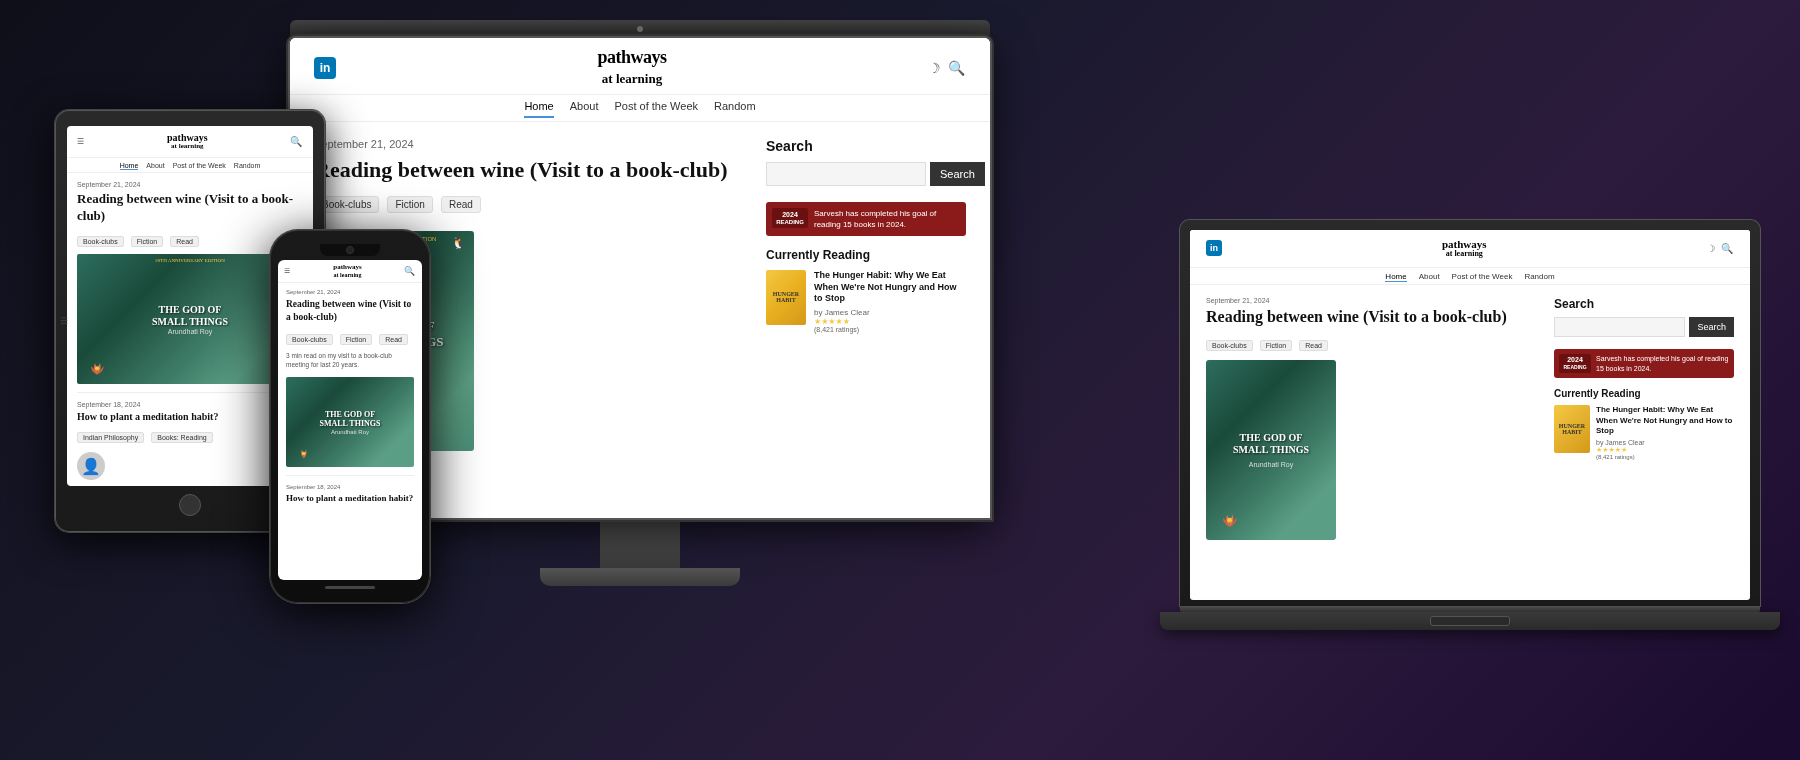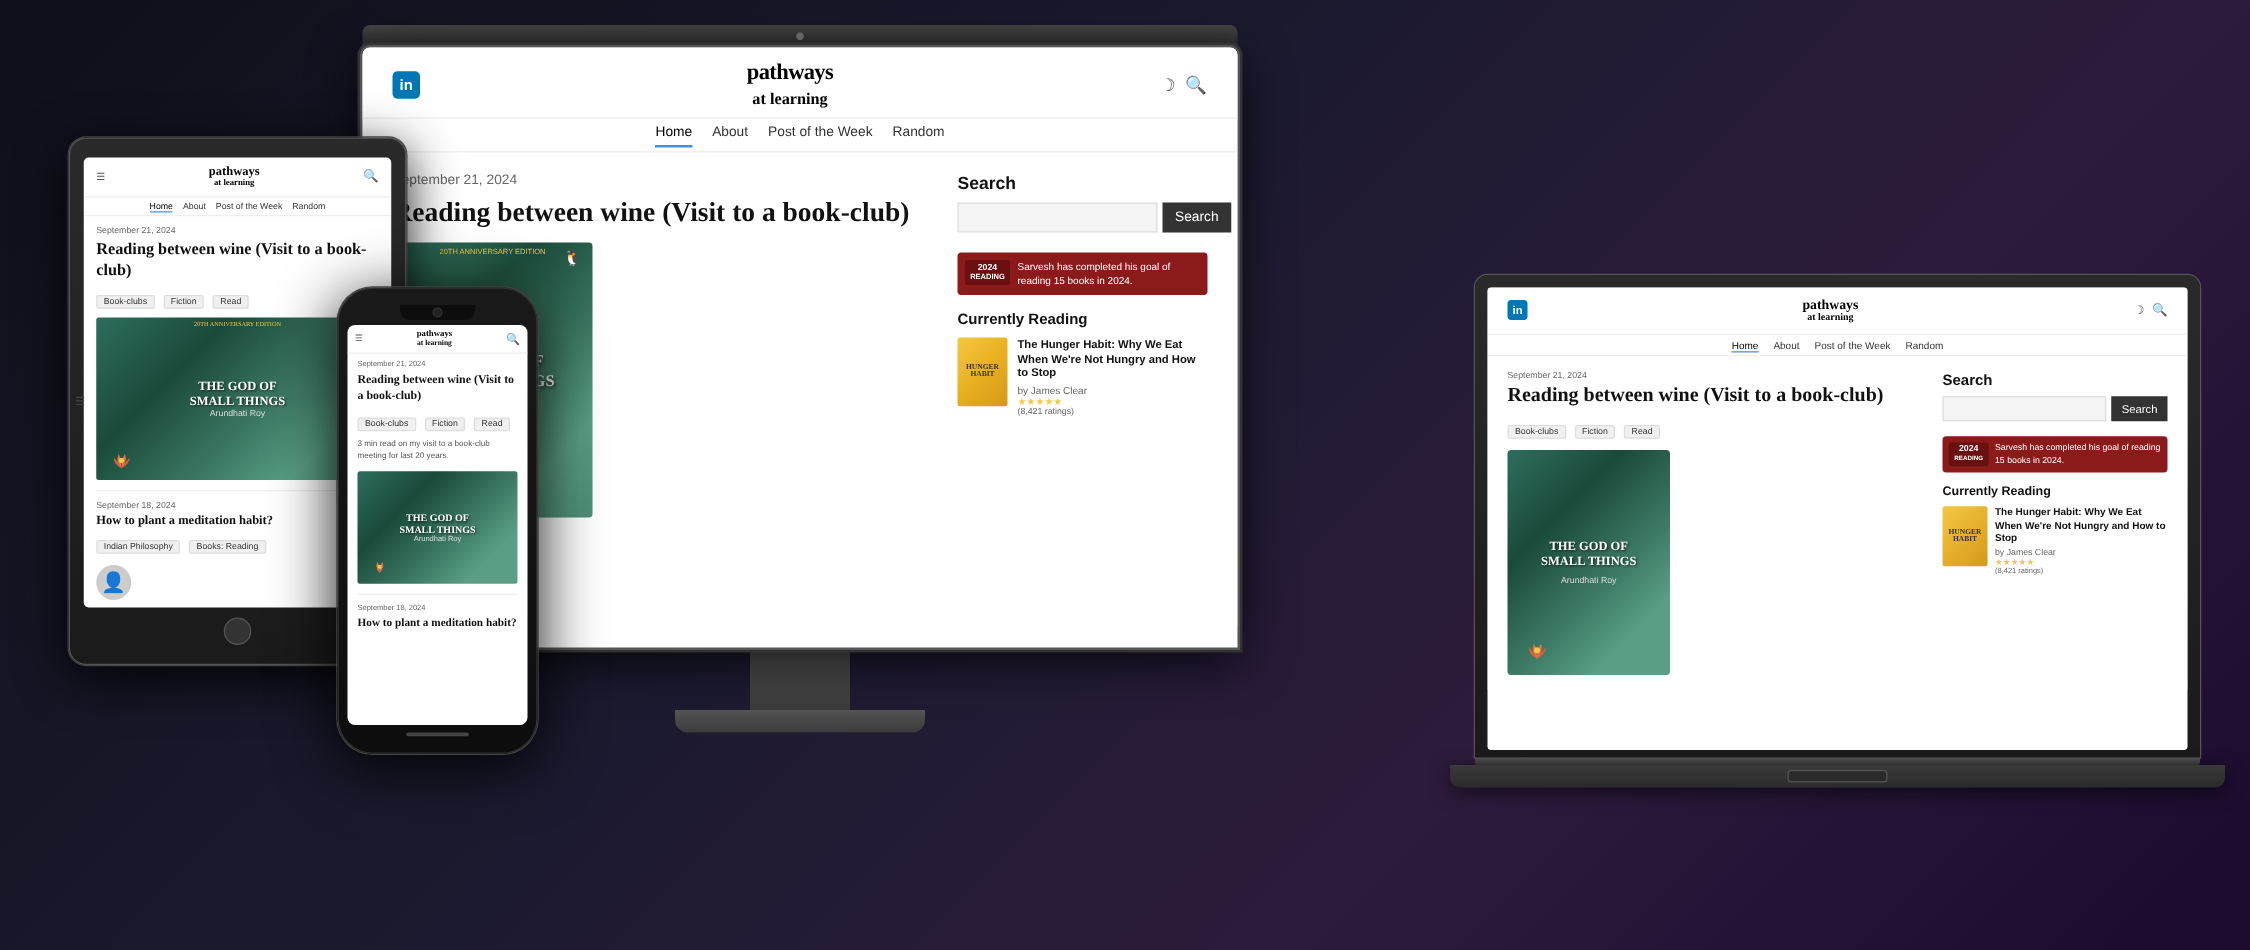--- a/index.html
+++ b/index.html
@@ -612,20 +612,25 @@
           <a href="#">About</a>
           <a href="#">Post of the Week</a>
           <a href="#">Random</a>
         </div>
 
         <div class="desktop-main">
 
           <div class="desktop-content">
             <div class="post-date">September 21, 2024</div>
             <div class="post-title-main">Reading between wine (Visit to a book-club)</div>
+            <div>
+              <span class="tag">Book-clubs</span>
+              <span class="tag">Fiction</span>
+              <span class="tag">Read</span>
+            </div>
 
             <div class="book-cover-main">
               <div style="position:absolute;top:5px;left:50%;transform:translateX(-50%);font-family:Arial,sans-serif;font-size:6px;color:#f5c842;white-space:nowrap;z-index:2;">20TH ANNIVERSARY EDITION</div>
               <div style="position:absolute;top:5px;right:8px;color:#e8521a;font-size:12px;z-index:2;">🐧</div>
               <div class="book-title-cover">THE GOD OF<br>SMALL THINGS</div>
               <div class="book-author-cover">Arundhati Roy</div>
 
               <svg class="lotus" width="35" height="28" viewBox="0 0 35 28">
                 <ellipse cx="17" cy="20" rx="14" ry="5" fill="#5a8e6e" opacity="0.6"></ellipse>
                 <path d="M17 22 Q10 14 14 6 Q17 12 17 22Z" fill="#e8724a"></path>

